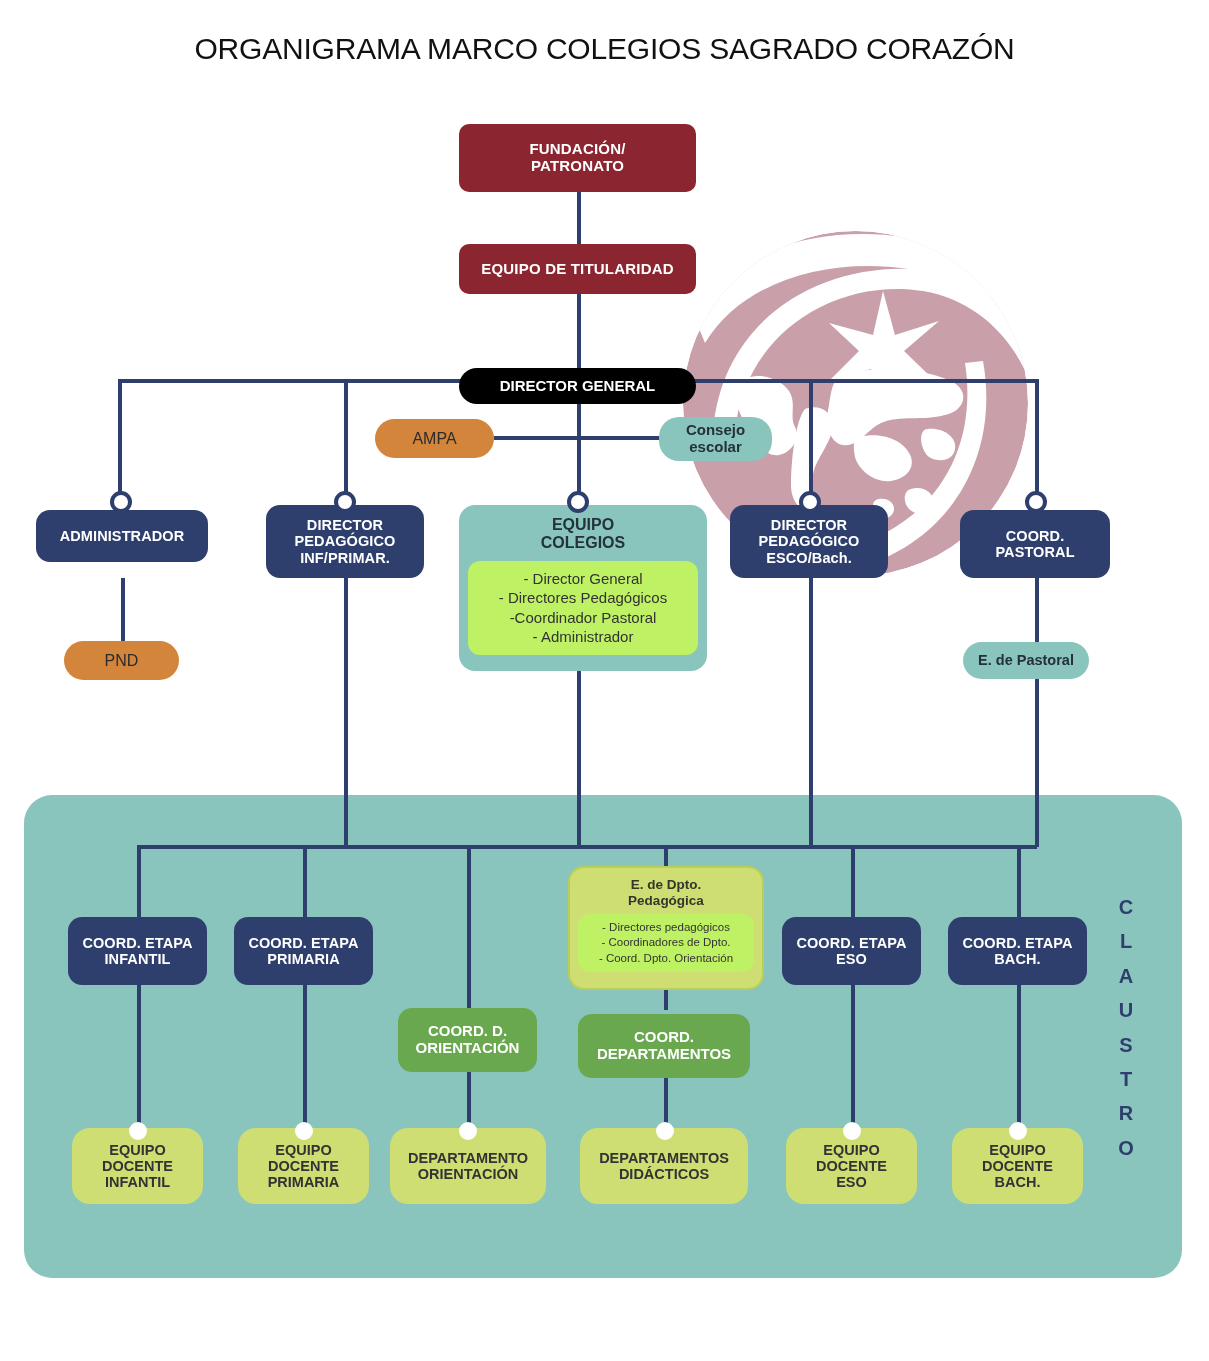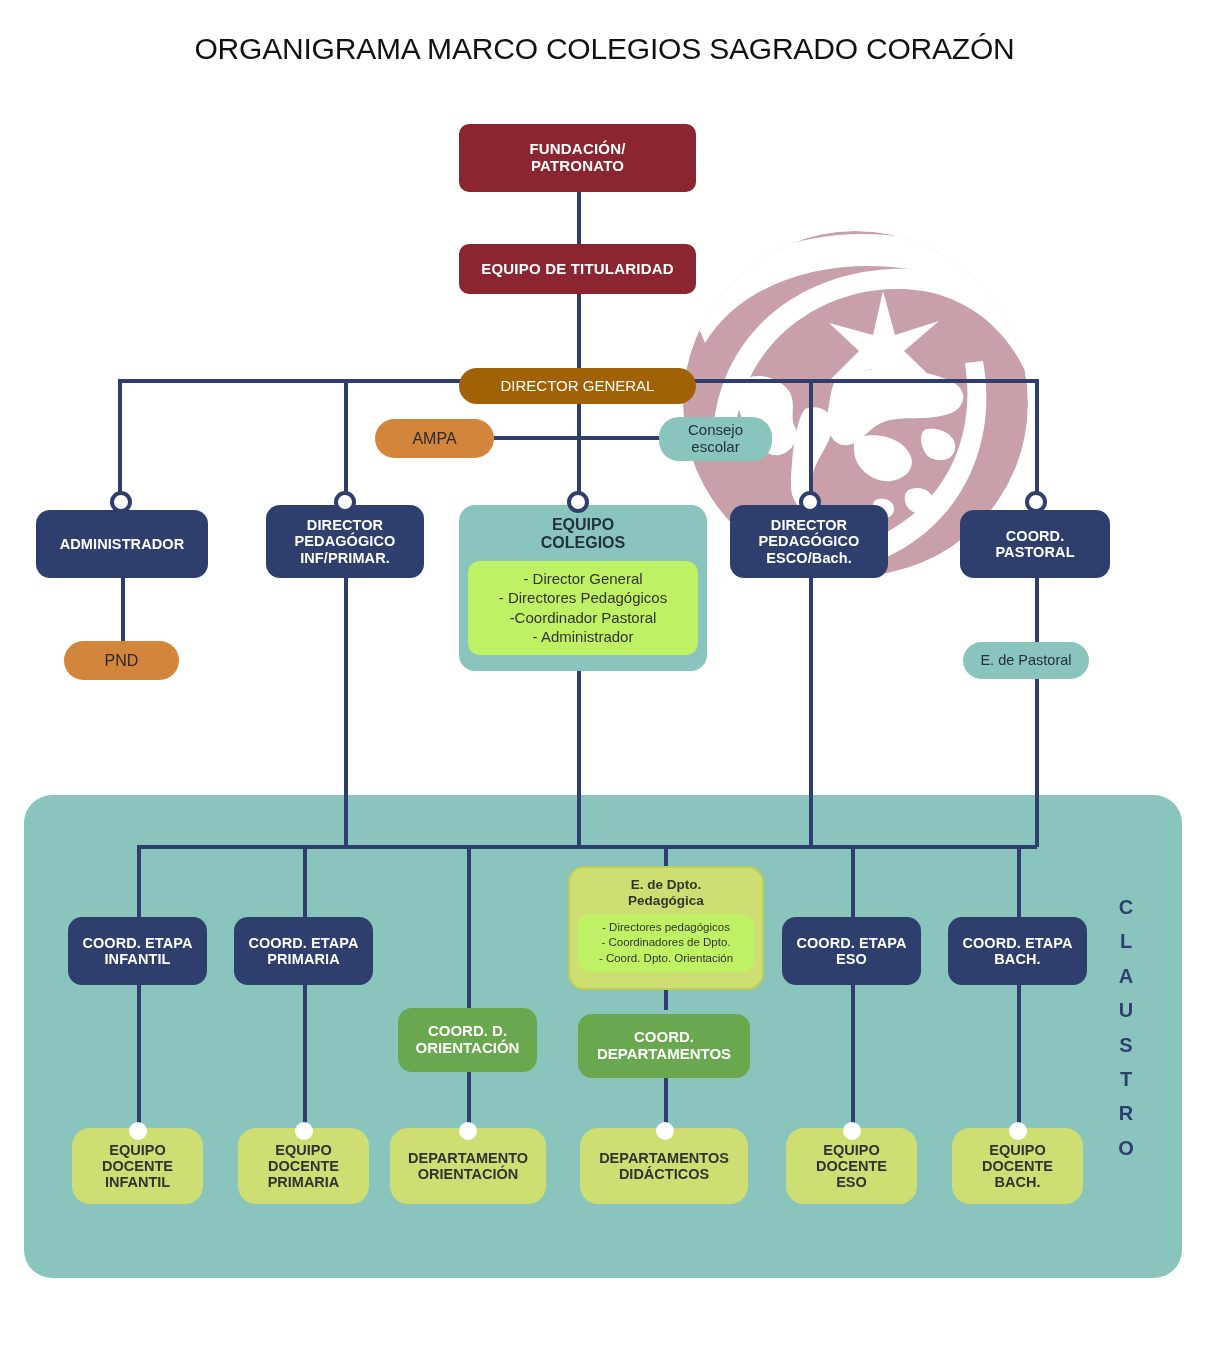--- a/index.html
+++ b/index.html
@@ -24,23 +24,23 @@
   .lnv{width:4px;}
   .lnh{height:4px;}
 
   
   .node{
     position:absolute;display:flex;align-items:center;justify-content:center;
     text-align:center;box-sizing:border-box;line-height:1.12;
   }
   .maroon{background:#8b2530;color:#ffffff;font-weight:bold;border-radius:10px;font-size:15px;letter-spacing:.2px;}
   .navy{background:#2e3f6e;color:#ffffff;font-weight:bold;border-radius:14px;font-size:14.5px;letter-spacing:.1px;}
-  .navy-pill{background:#a16207;color:#ffffff;font-weight:normal;border-radius:22px;font-size:15px;}
+  .navy-pill{background:#000000;color:#ffffff;font-weight:bold;border-radius:22px;font-size:15px;}
   .orange{background:#d4853c;color:#2b2b2b;font-weight:normal;border-radius:22px;font-size:16px;}
-  .mint{background:#8ac5bd;color:#24303a;font-weight:normal;border-radius:20px;font-size:15px;line-height:1.12;align-items:center;}
+  .mint{background:#8ac5bd;color:#24303a;font-weight:bold;border-radius:20px;font-size:15px;line-height:1.12;align-items:center;}
   .green{background:#6aa84f;color:#ffffff;font-weight:bold;border-radius:14px;font-size:15px;}
   .lime{background:#cede73;color:#333333;font-weight:bold;border-radius:18px;font-size:14.5px;}
 
   
   .panel{position:absolute;box-sizing:border-box;border-radius:16px;display:flex;flex-direction:column;align-items:center;}
   .panel .hd{font-weight:bold;text-align:center;line-height:1.15;}
   .panel .body{background:#bef264;border-radius:12px;box-sizing:border-box;text-align:center;}
 
   #equipo-directivo{left:459px;top:505px;width:248px;height:166px;background:#8ac5bd;padding:11px 9px 9px 9px;}
   #equipo-directivo .hd{color:#23323b;font-size:16px;margin-bottom:8px;}
@@ -173,21 +173,21 @@
 
   <div class="node orange" id="n-ampa" style="left:375px;top:419px;width:119px;height:39px;">
     <span>AMPA</span>
   </div>
 
   <div class="node mint" id="n-consejo" style="left:659px;top:417px;width:113px;height:44px;flex-direction:column;">
     <span>Consejo</span>
     <span>escolar</span>
   </div>
 
-  <div class="node navy" id="n-administrador" style="left:36px;top:510px;width:172px;height:68px;">
+  <div class="node navy" id="n-administrador" style="left:36px;top:510px;width:172px;height:52px;">
     <span>ADMINISTRADOR</span>
   </div>
   <div class="knob knob-ring" style="left:110px;top:491px;width:22px;height:22px;"></div>
 
   <div class="node orange" id="n-pnd" style="left:64px;top:641px;width:115px;height:39px;">
     <span>PND</span>
   </div>
 
   <div class="node navy" id="n-dp-inf" style="left:266px;top:505px;width:158px;height:73px;flex-direction:column;">
     <span>DIRECTOR</span>

